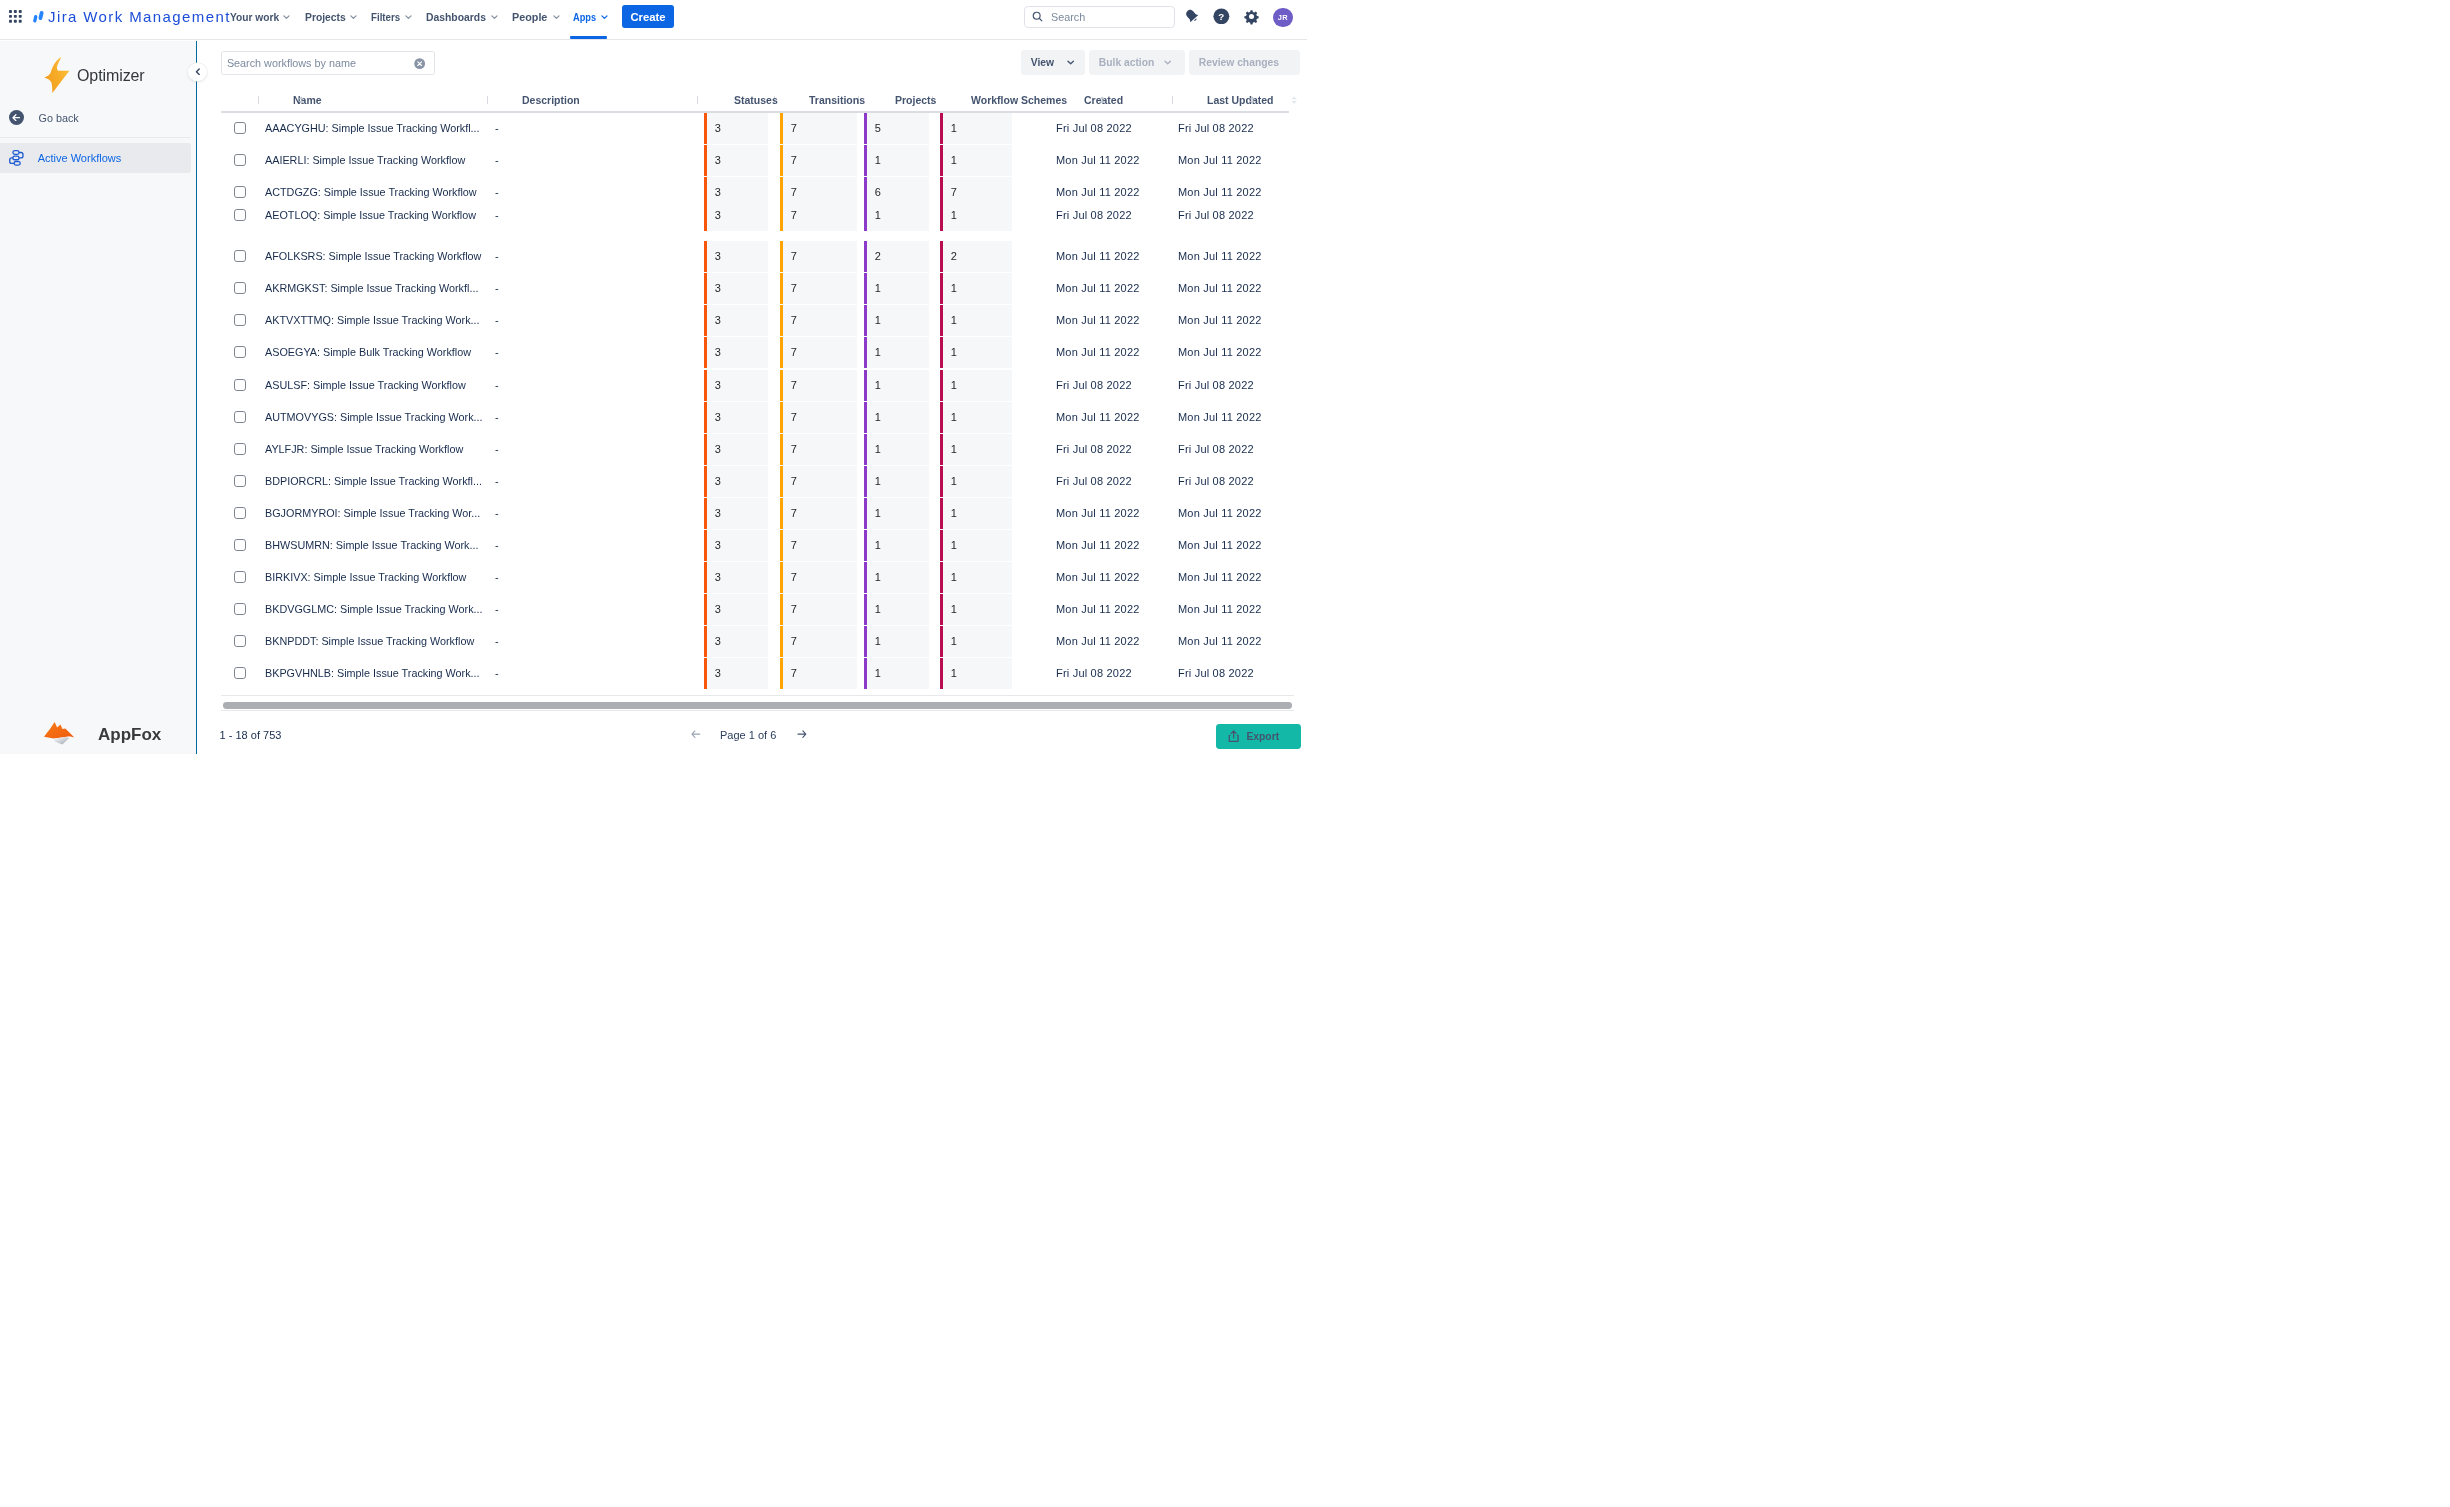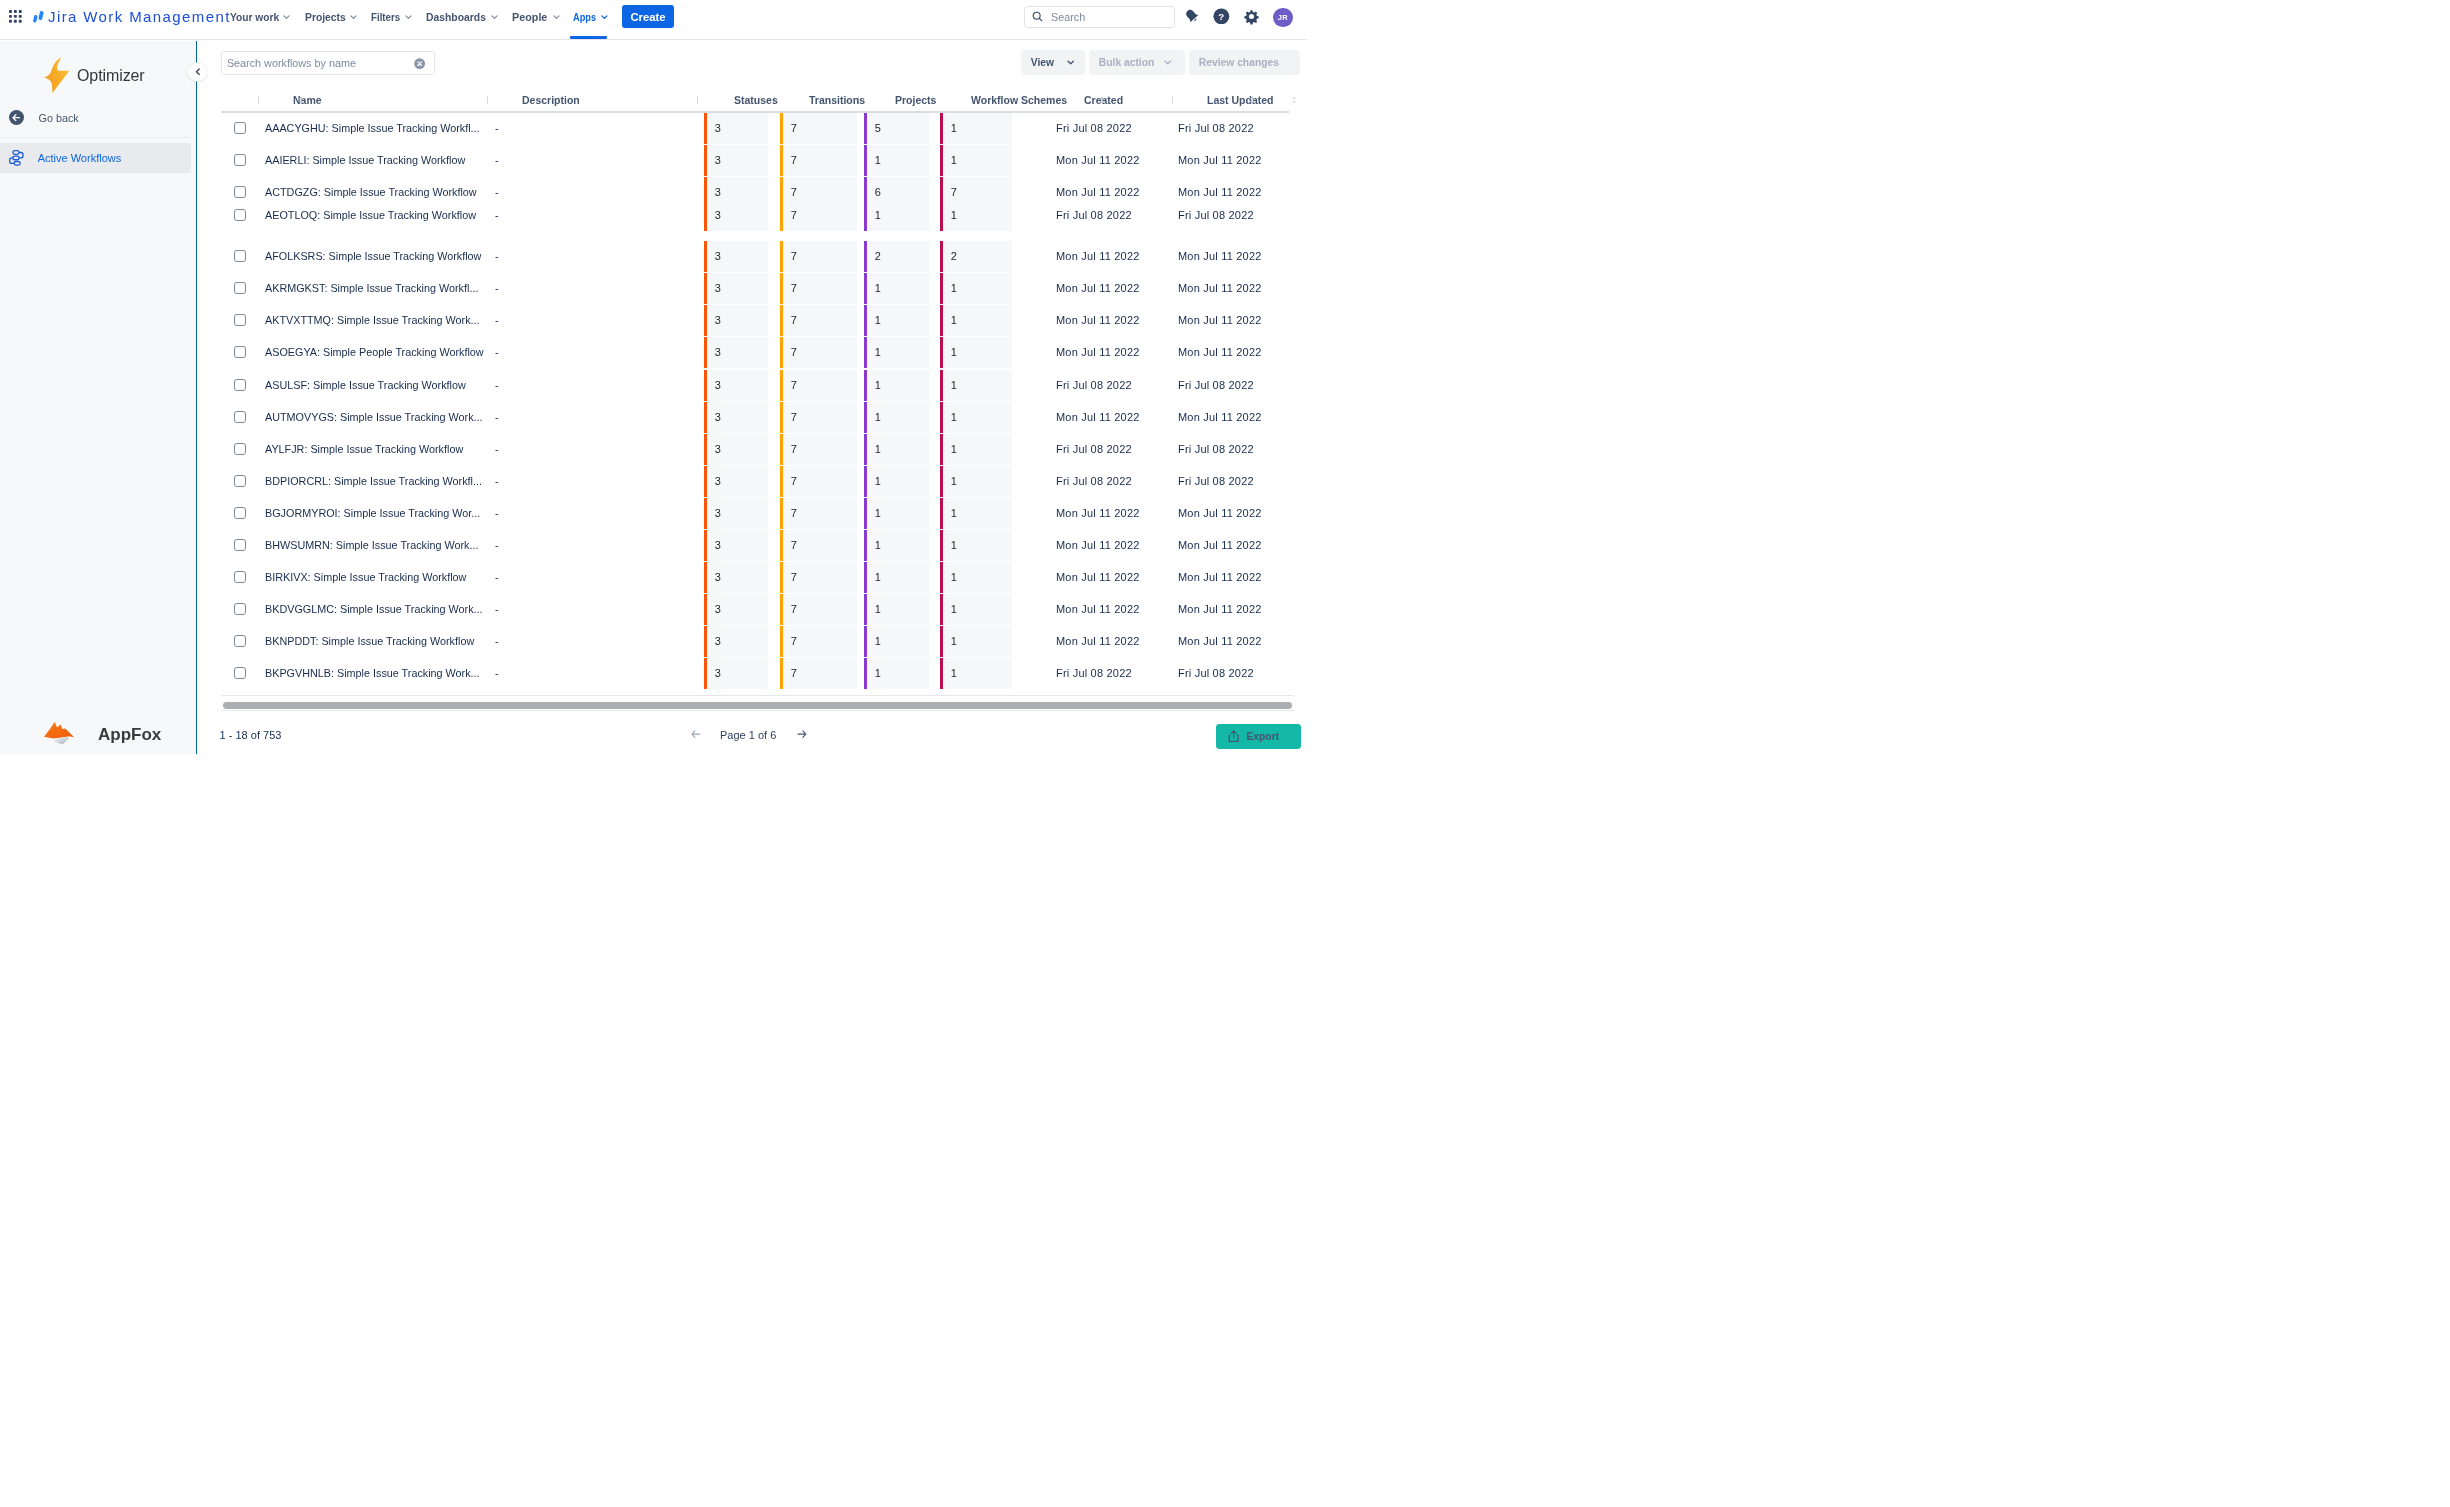--- a/index.html
+++ b/index.html
@@ -461,21 +461,21 @@
         </div>
         <div class="cell c4">
           <i></i>
           <b>1</b>
         </div>
         <div class="d1">Mon Jul 11 2022</div>
         <div class="d2">Mon Jul 11 2022</div>
       </div>
       <div class="row" style="top: 224px;">
         <div class="cb"></div>
-        <div class="nm">ASOEGYA: Simple People Tracking Workflow</div>
+        <div class="nm">ASOEGYA: Simple Bulk Tracking Workflow</div>
         <div class="ds">-</div>
         <div class="cell c1">
           <i></i>
           <b>3</b>
         </div>
         <div class="cell c2">
           <i></i>
           <b>7</b>
         </div>
         <div class="cell c3">

